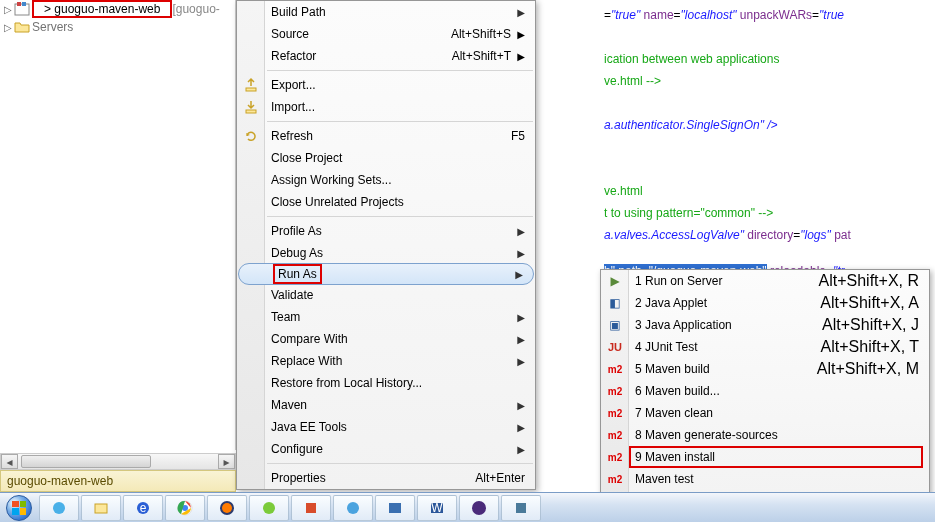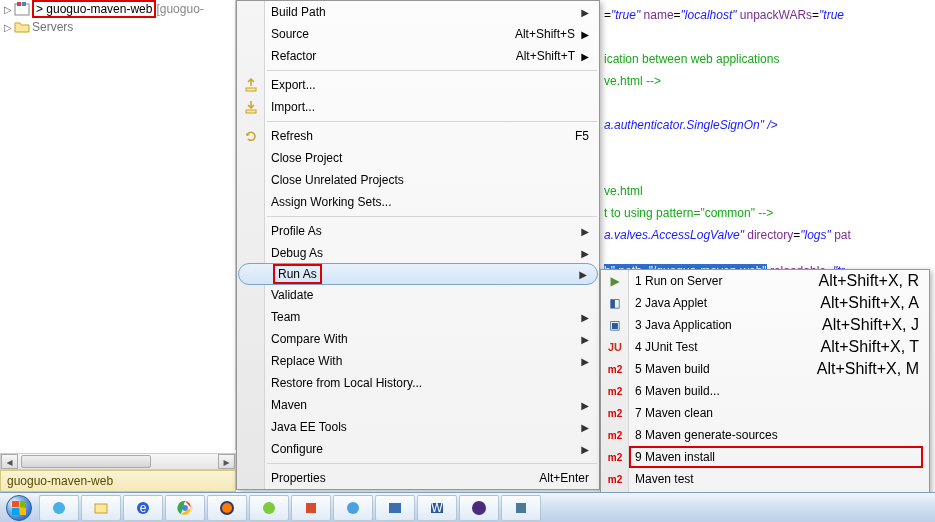--- a/index.html
+++ b/index.html
@@ -1,41 +1,41 @@
 <!DOCTYPE html>
 <html><head>
 <meta charset="utf-8">
 <style>
   * { box-sizing: border-box; font-family: "Segoe UI", Tahoma, Arial, sans-serif; font-size: 12px; }
   body { margin:0; padding:0; width:935px; height:522px; overflow:hidden; background:#fff; position:relative; }
   .tree-area { position:absolute; left:0; top:0; width:236px; height:450px; background:#fff; border-right:1px solid #ccc;}
   .tree-item { display:flex; align-items:center; height:18px; padding-left:4px;}
   .tree-icon { width:16px; height:16px; display:inline-flex; align-items:center; justify-content:center; margin-right:2px;}
   .expand-arrow { width:10px; color:#666; font-size:10px;}
-  .highlight-red { border:2px solid #d00; padding:0 2px;}
+  .highlight-red { border:2px solid #d00; padding:0 10px;}
   .servers-label { color:#737373; }
   .scrollbar-h { position:absolute; left:0; bottom:52px; width:236px; height:17px; background:linear-gradient(#f7f7f7,#e5e5e5); border:1px solid #ccc;}
   .scrollbar-thumb { position:absolute; left:20px; top:1px; width:130px; height:13px; background:linear-gradient(#f0f0f0,#d4d4d4); border:1px solid #aaa; border-radius:2px;}
   .sb-btn { position:absolute; top:0; width:17px; height:15px; background:linear-gradient(#f5f5f5,#ddd); border:1px solid #aaa; display:flex; align-items:center; justify-content:center; color:#555;}
   .sb-left{left:0;} .sb-right{right:0;}
   .status-bar { position:absolute; left:0; bottom:30px; width:236px; height:22px; background:linear-gradient(#f9f3d5,#f4e9b8); border:1px solid #d4c77e; display:flex; align-items:center; padding-left:6px; color:#5a4b00;}
   .taskbar { position:absolute; left:0; bottom:0; width:935px; height:30px; background:linear-gradient(#f3f6fb,#d5e2f2 40%,#bcd0e8); border-top:1px solid #7a9cc6; display:flex; align-items:center;}
   .start-btn { width:38px; height:30px; display:flex; align-items:center; justify-content:center;}
   .start-orb { width:26px; height:26px; border-radius:50%; background:radial-gradient(circle at 30% 30%, #fff, #7fb3e8 35%, #3a7bd5 70%, #1a4f9c); border:1px solid #2a5a9e;}
   .win-flag { position:absolute; width:14px; height:14px; display:grid; grid-template-columns:1fr 1fr; grid-template-rows:1fr 1fr; gap:1px;}
   .win-flag span:nth-child(1){background:#f25022;} .win-flag span:nth-child(2){background:#7fba00;}
   .win-flag span:nth-child(3){background:#00a4ef;} .win-flag span:nth-child(4){background:#ffb900;}
   .task-icon { width:40px; height:26px; margin:0 1px; border:1px solid rgba(120,150,180,.5); border-radius:2px; background:linear-gradient(#fafdff,#e1ebf7); display:flex; align-items:center; justify-content:center;}
 
   .editor-bg { position:absolute; left:600px; top:0; right:0; height:470px; background:#fff; font-family:Consolas,monospace; font-size:13px; line-height:22px; padding:4px 0 0 4px; white-space:nowrap; overflow:hidden;}
   .attr-name{color:#7b2d8e;} .attr-val{color:#1a1aff; font-style:italic;}
   .comment{color:#17a817;}
   .sel-bg{background:#2f6fd0; color:#fff;}
 
-  .ctx-menu { position:absolute; left:236px; top:0; width:364px; background:linear-gradient(#fcfcfc,#f2f2f2); border:1px solid #979797; box-shadow:2px 2px 6px rgba(0,0,0,.3);}
+  .ctx-menu { position:absolute; left:236px; top:0; width:300px; background:linear-gradient(#fcfcfc,#f2f2f2); border:1px solid #979797; box-shadow:2px 2px 6px rgba(0,0,0,.3);}
   .ctx-gutter{ position:absolute; left:0; top:0; bottom:0; width:28px; background:linear-gradient(#f5f5f5,#e7e7e7); border-right:1px solid #d5d5d5;}
   .ctx-item { position:relative; height:22px; display:flex; align-items:center; padding-left:34px; padding-right:10px; color:#000;}
   .ctx-item.hover { background:linear-gradient(#e8f1fb,#d3e5f8); border:1px solid #7da2ce; border-radius:11px; margin:-1px 1px;}
   .ctx-sep { height:1px; margin:3px 2px 3px 30px; background:#d5d5d5;}
   .ctx-shortcut { margin-left:auto; color:#000;}
   .ctx-arrow { margin-left:auto; color:#333; font-size:10px;}
   .ctx-icon { position:absolute; left:4px; width:20px; height:20px; display:flex; align-items:center; justify-content:center;}
   .runas-highlight { border:2px solid #d00; }
 
   .sub-menu { position:absolute; left:600px; top:269px; width:330px; background:linear-gradient(#fcfcfc,#f2f2f2); border:1px solid #979797; box-shadow:2px 2px 6px rgba(0,0,0,.3);}
@@ -144,24 +144,24 @@
           <path d="M3 5 L4 8 L7 7" fill="#c9a227"></path>
         </svg>
       </span>
       <span>Refresh</span>
       <span class="ctx-shortcut">F5</span>
     </div>
   <div class="ctx-item">
       <span>Close Project</span>
     </div>
   <div class="ctx-item">
+      <span>Assign Working Sets...</span>
+    </div>
+  <div class="ctx-item">
       <span>Close Unrelated Projects</span>
-    </div>
-  <div class="ctx-item">
-      <span>Assign Working Sets...</span>
     </div>
   <div class="ctx-sep"></div>
   <div class="ctx-item">
       <span>Profile As</span>
       <span class="ctx-arrow">▶</span>
     </div>
   <div class="ctx-item">
       <span>Debug As</span>
       <span class="ctx-arrow">▶</span>
     </div>

